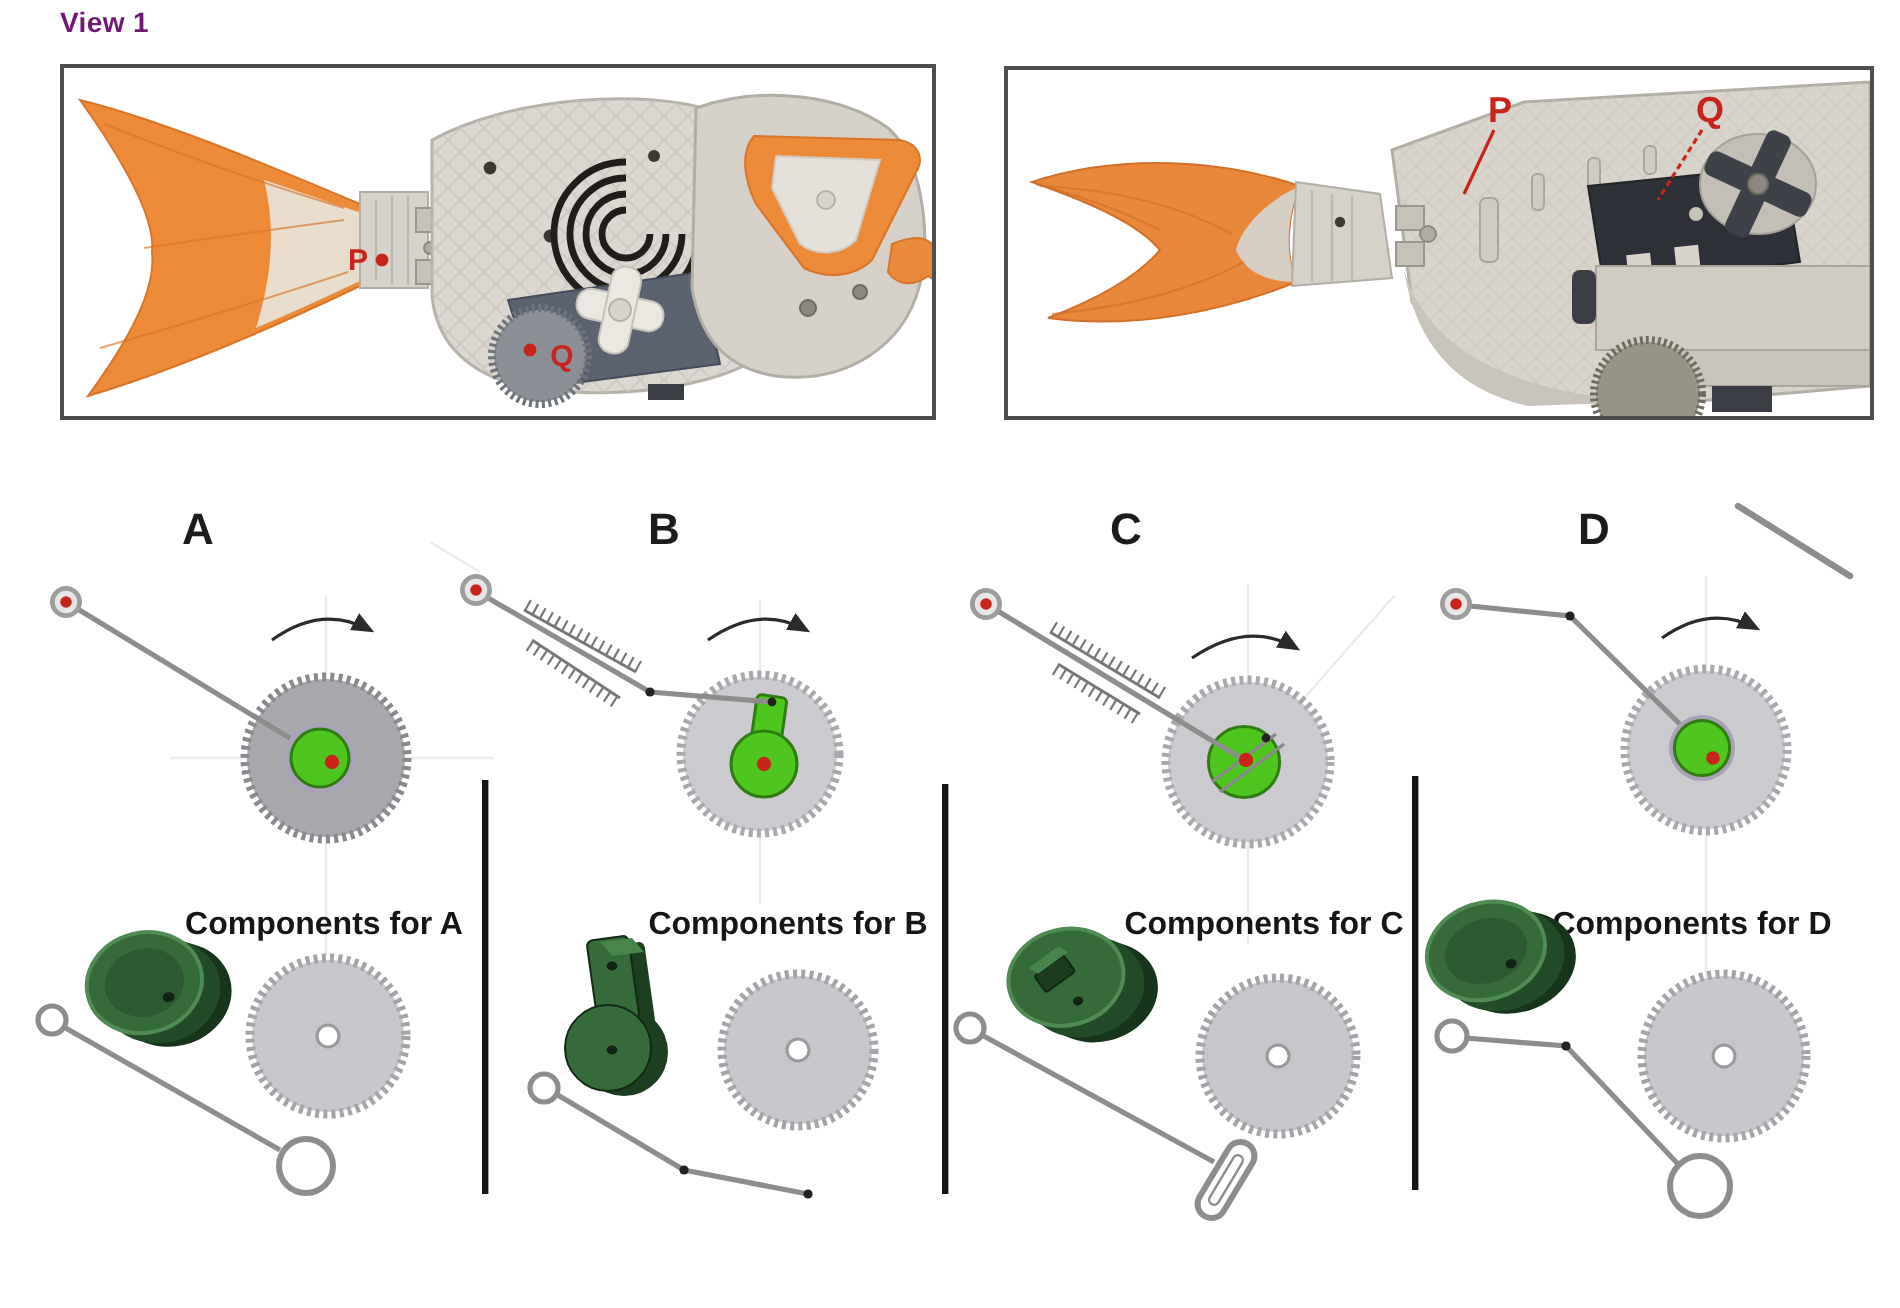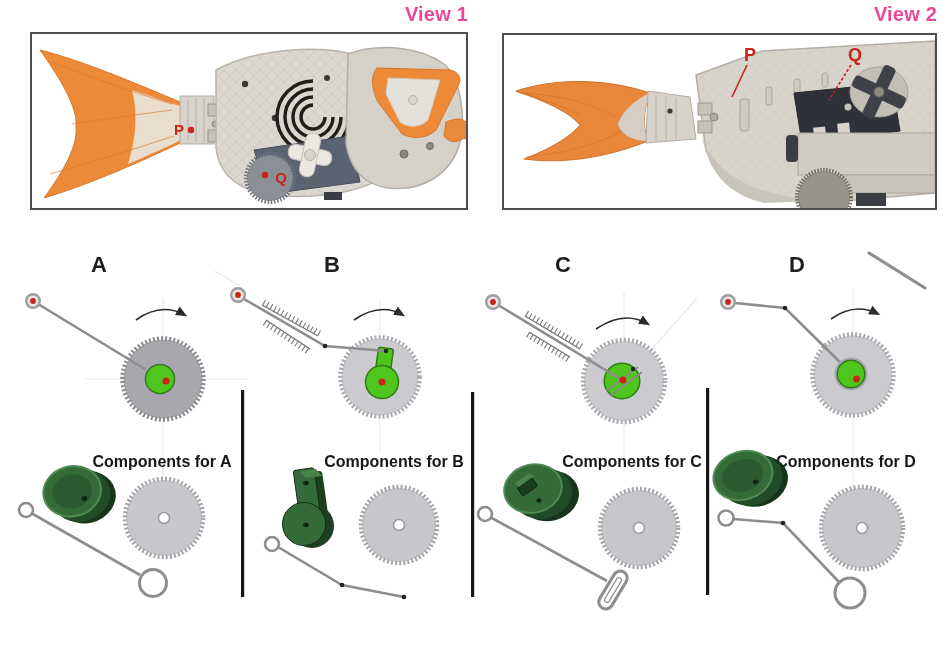--- a/index.html
+++ b/index.html
@@ -1,38 +1,37 @@
 <!DOCTYPE html>
 <html><head>
 <meta charset="utf-8">
 <style>
   html,body{margin:0;padding:0;background:#fff;}
   .page{position:relative;width:950px;height:654px;background:#fff;overflow:hidden;
         font-family:"Liberation Sans",sans-serif;}
-  .photo-title{position:absolute;top:3px;height:18px;font-weight:700;font-size:20px;
-        color:#ec4899;text-align:right;letter-spacing:.2px;}
+  .photo-title{position:absolute;top:3px;height:18px;font-weight:700;font-size:14px;
+        color:#701a75;text-align:left;letter-spacing:.2px;}
   #t-view1{left:30px;width:438px;}
   #t-view2{left:502px;width:435px;}
   .photo-frame{position:absolute;border:2px solid #4e4e4e;background:#fff;box-sizing:border-box;}
   #f-view1{left:30px;top:32px;width:438px;height:178px;}
   #f-view2{left:502px;top:33px;width:435px;height:177px;}
   .photo-frame svg{display:block;width:100%;height:100%;}
   .mech-svg{position:absolute;left:0;top:240px;width:950px;height:414px;}
   .lbl-letter{font:700 22px "Liberation Sans",sans-serif;fill:#1c1c1c;}
   .lbl-comp{font:700 16px "Liberation Sans",sans-serif;fill:#161616;}
   .lbl-red{font:700 15px "Liberation Sans",sans-serif;fill:#c9241a;}
   .lbl-red2{font:700 18px "Liberation Sans",sans-serif;fill:#c9241a;}
 </style>
 </head>
 <body>
 
 <div class="page">
 
   <div class="photo-title" id="t-view1">View 1</div>
-  <div class="photo-title" id="t-view2">View 2</div>
 
   <div class="photo-frame" id="f-view1">
     <svg viewBox="0 0 434 174">
       <defs>
         <pattern id="hv1" patternUnits="userSpaceOnUse" width="12" height="12">
           <path d="M0,0 L12,12 M12,0 L0,12" stroke="#c8c4bc" stroke-width="1"></path>
         </pattern>
       </defs>
 
       <g>

